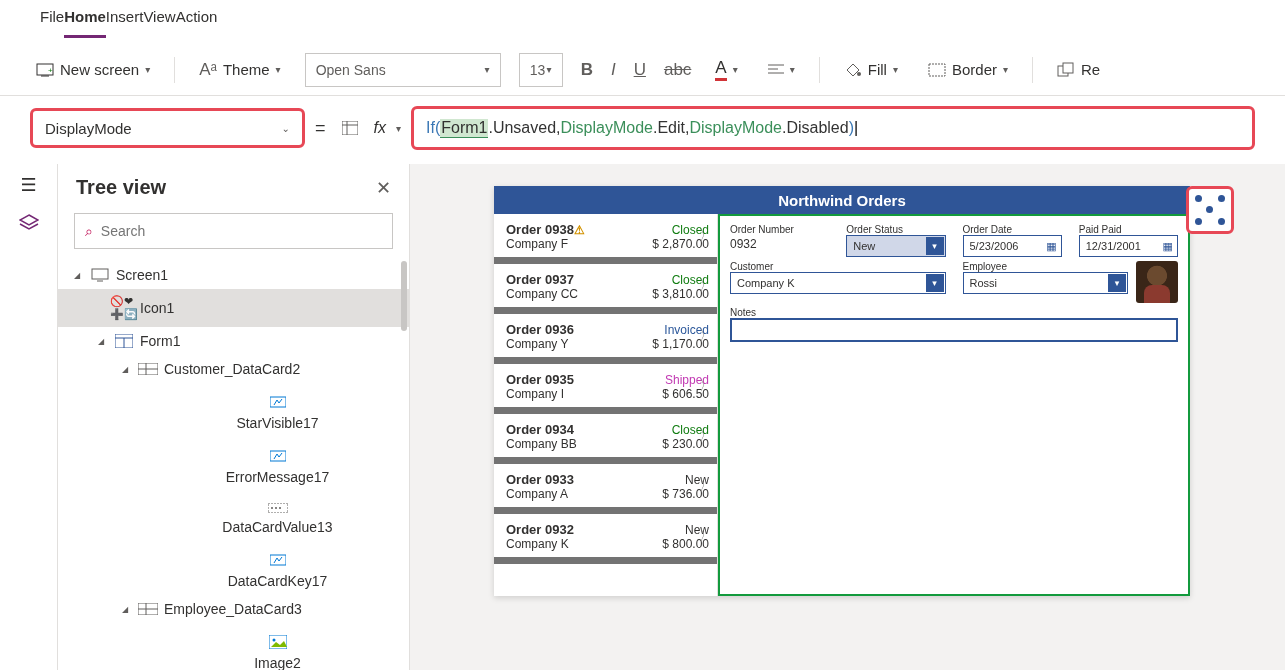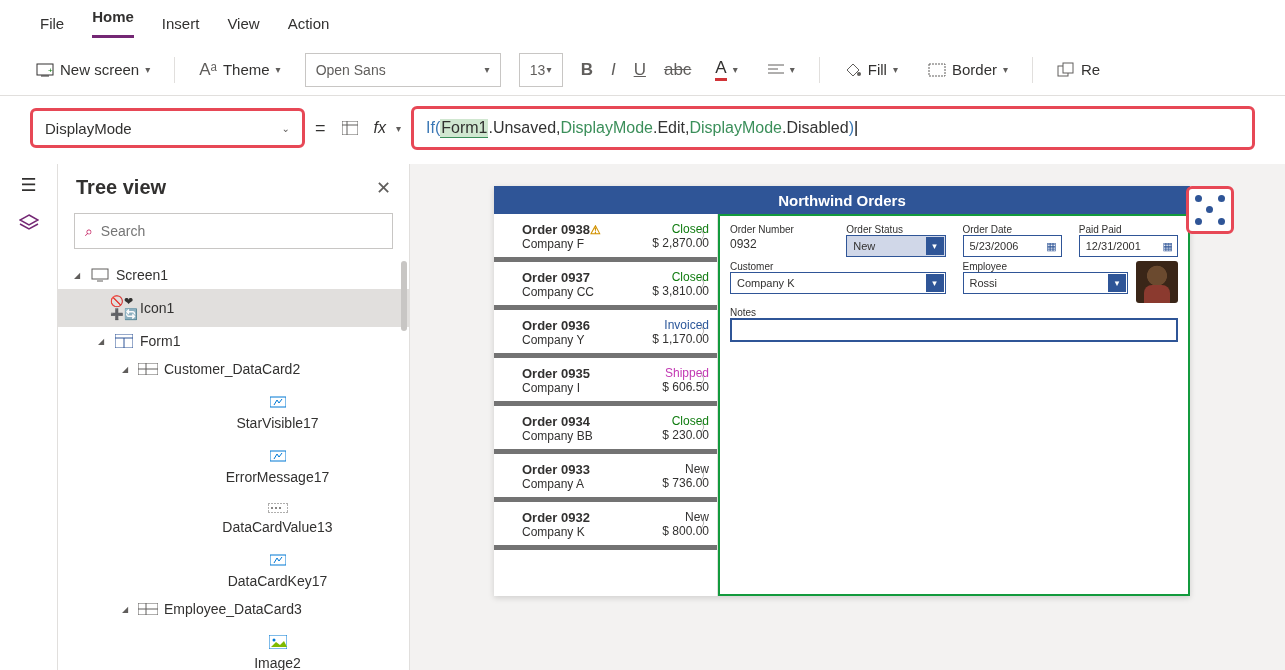--- a/index.html
+++ b/index.html
@@ -1,19 +1,19 @@
 <!DOCTYPE html>
 <html><head>
 <meta charset="utf-8">
 <style>
 * { box-sizing: border-box; margin: 0; padding: 0; font-family: "Segoe UI", Arial, sans-serif; }
 body { width: 1285px; height: 670px; background: #fff; overflow: hidden; font-size: 14px; color: #323130; }
 
 
-.menubar { display: flex; gap: 28px; padding: 8px 40px 6px; align-items: center; }
+.menubar { display: flex; padding: 8px 40px 6px; align-items: flex-start; }
 .menubar .item { font-size: 15px; color: #323130; cursor: pointer; }
 .menubar .item.active { font-weight: 600; border-bottom: 3px solid #742774; padding-bottom: 10px; }
 
 
 .ribbon { display: flex; align-items: center; gap: 18px; padding: 6px 30px; border-bottom: 1px solid #e1dfdd; height: 52px; }
 .rbtn { display: flex; align-items: center; gap: 6px; font-size: 15px; color: #323130; cursor: pointer; padding: 4px 6px; }
 .rdd { width: 196px; height: 34px; border: 1px solid #c8c6c4; display: flex; align-items: center; padding: 0 10px; color: #605e5c; justify-content: space-between; }
 .rdd.small { width: 44px; }
 .ricon { color: #605e5c; font-size: 17px; }
 .ricon.strike { text-decoration: line-through; }
@@ -54,21 +54,21 @@
 .ind1 { padding-left: 40px; }
 .ind2 { padding-left: 64px; }
 .ind3 { padding-left: 88px; flex-direction: column; }
 
 
 .canvas { flex:1; background:#f3f2f1; position:relative; padding: 22px 0 0 84px; }
 .stage { width: 696px; height: 410px; background:#fff; position:relative; box-shadow: 0 2px 6px rgba(0,0,0,.15); }
 .appbar { height:28px; background:#2f5597; color:#fff; display:flex; align-items:center; justify-content:center; font-weight:700; font-size:15px; }
 .content { display:flex; height:calc(100% - 28px); }
 .orders { width:224px; border-right:1px solid #e1dfdd; overflow:hidden; }
-.orow { border-bottom:5px solid #737373; padding:8px 8px 6px 28px; display:flex; position:relative; }
+.orow { border-bottom:7px solid #737373; padding:8px 8px 6px 12px; display:flex; position:relative;align-items:center; }
 .orow .left { flex:1; }
 .orow .ono { font-size:13px; font-weight:700; }
 .orow .comp { font-size:12px; color:#323130; }
 .orow .right { width:72px; text-align:right; }
 .orow .stat { font-size:12px; }
 .orow .amt { font-size:12px; }
 .orow .arr { position:absolute; right:4px; top:50%; transform:translateY(-50%); color:#8a8886; font-size:14px; }
 .s-closed{color:#107c10;} .s-invoiced{color:#2b579a;} .s-shipped{color:#c239b3;} .s-new{color:#323130;}
 .warn { color:#d29200; font-size:12px; }
 

